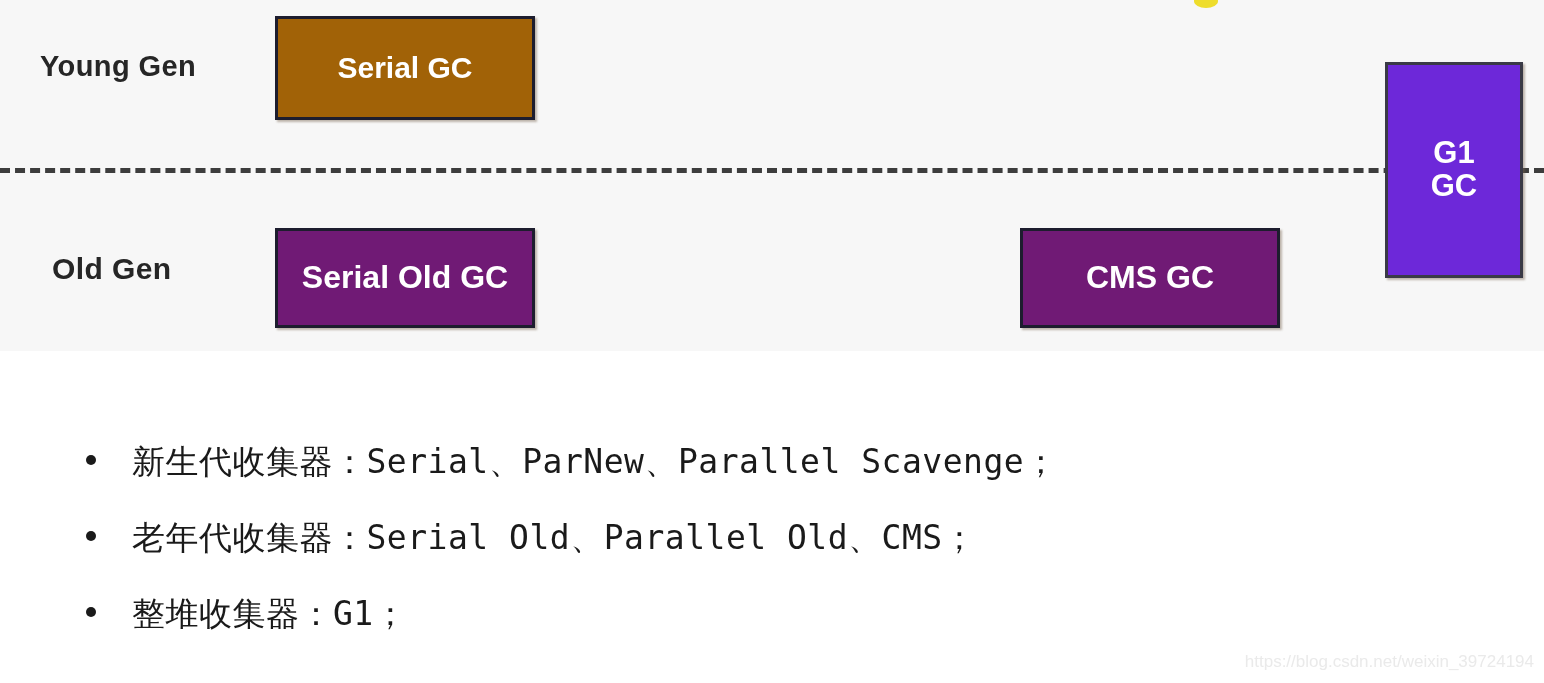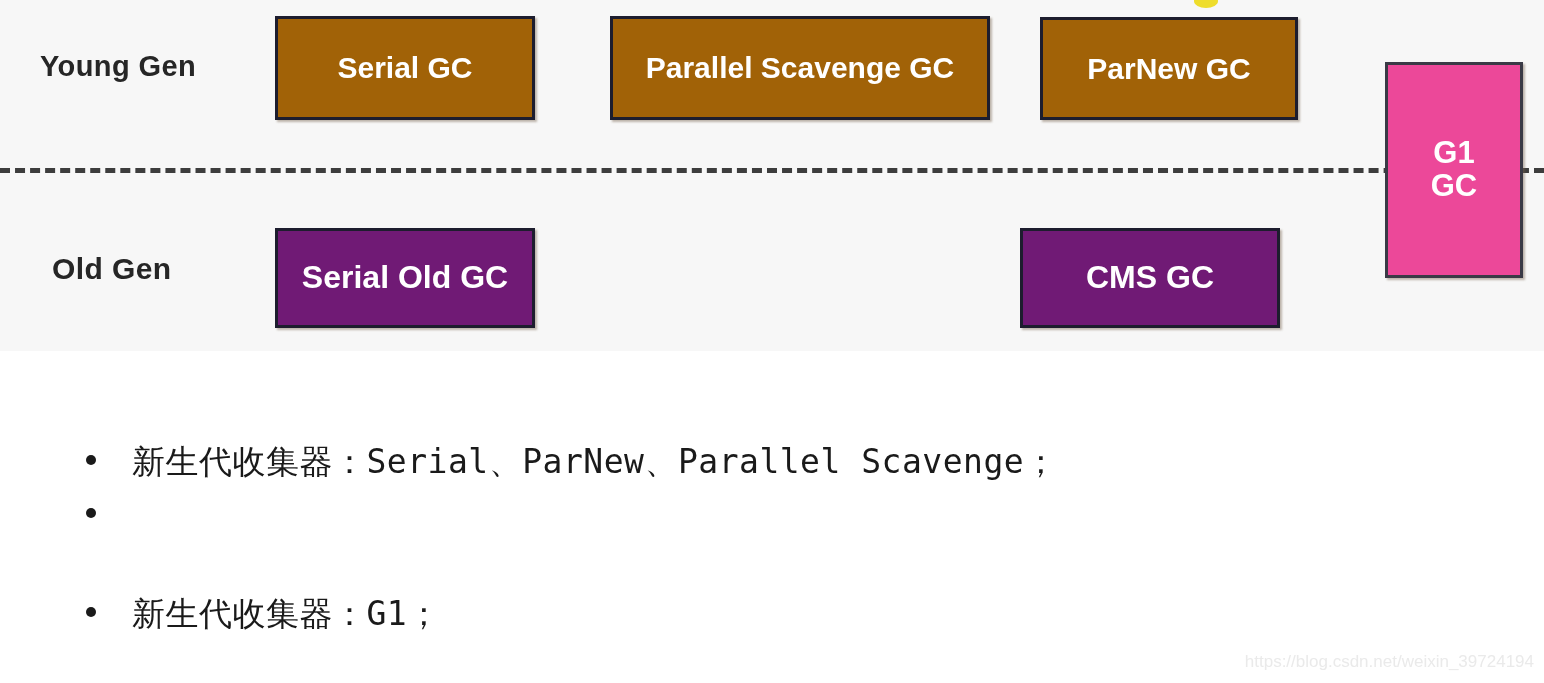--- a/index.html
+++ b/index.html
@@ -58,21 +58,21 @@
     color: #ffffff;
     font-family: "Liberation Sans", sans-serif;
     font-weight: bold;
     text-align: center;
     line-height: 1.05;
     box-shadow: 2px 2px 2px rgba(120,100,80,0.45);
     z-index: 2;
   }
   .gc-young { background: #a16207; font-size: 30px; }
   .gc-old   { background: #701a75; font-size: 32px; }
-  .gc-full  { background: #ec4899; font-size: 31px; border-color: #3a3a46; }
+  .gc-full  { background: #6d28d9; font-size: 31px; border-color: #3a3a46; }
 
   
   #box-serial-gc            { left: 275px;  top: 16px;  width: 260px; height: 104px; }
   #box-parallel-scavenge-gc { left: 610px;  top: 16px;  width: 380px; height: 104px; }
   #box-parnew-gc            { left: 1040px; top: 17px;  width: 258px; height: 103px; }
 
   
   #box-serial-old-gc   { left: 275px;  top: 228px; width: 260px; height: 100px; }
   #box-parallel-old-gc { left: 618px;  top: 228px; width: 316px; height: 100px; }
   #box-cms-gc          { left: 1020px; top: 228px; width: 260px; height: 100px; }
@@ -141,23 +141,21 @@
 <div id="diagram">
 
   <div id="top-artifact"></div>
 
   <div class="gen-label" id="label-young">Young Gen</div>
 
   <div class="gen-label" id="label-old">Old Gen</div>
 
   <div class="gc-box gc-young" id="box-serial-gc">Serial GC</div>
 
-  <div class="gc-box gc-young" id="box-parallel-scavenge-gc">Parallel Scavenge GC</div>
 
-  <div class="gc-box gc-young" id="box-parnew-gc">ParNew GC</div>
 
   <div class="gc-box gc-old" id="box-serial-old-gc">Serial Old GC</div>
 
 
   <div class="gc-box gc-old" id="box-cms-gc">CMS GC</div>
 
   <div id="divider"></div>
 
   <div class="gc-box gc-full" id="box-g1-gc">
     <span>
@@ -170,22 +168,23 @@
 
 <div id="bullet-list">
 
   <div class="bullet-row">
     <span class="bullet-dot"></span>
     <span class="bullet-text">新生代收集器：Serial、ParNew、Parallel Scavenge；</span>
   </div>
 
   <div class="bullet-row">
     <span class="bullet-dot"></span>
+    <span class="bullet-text">老年代收集器：Serial Old、Parallel Old、CMS；</span>
   </div>
 
   <div class="bullet-row">
     <span class="bullet-dot"></span>
-    <span class="bullet-text">新生代收集器：G1；</span>
+    <span class="bullet-text">整堆收集器：G1；</span>
   </div>
 
 </div>
 
 <div id="watermark">https://blog.csdn.net/weixin_39724194</div>
 
 </body></html>

